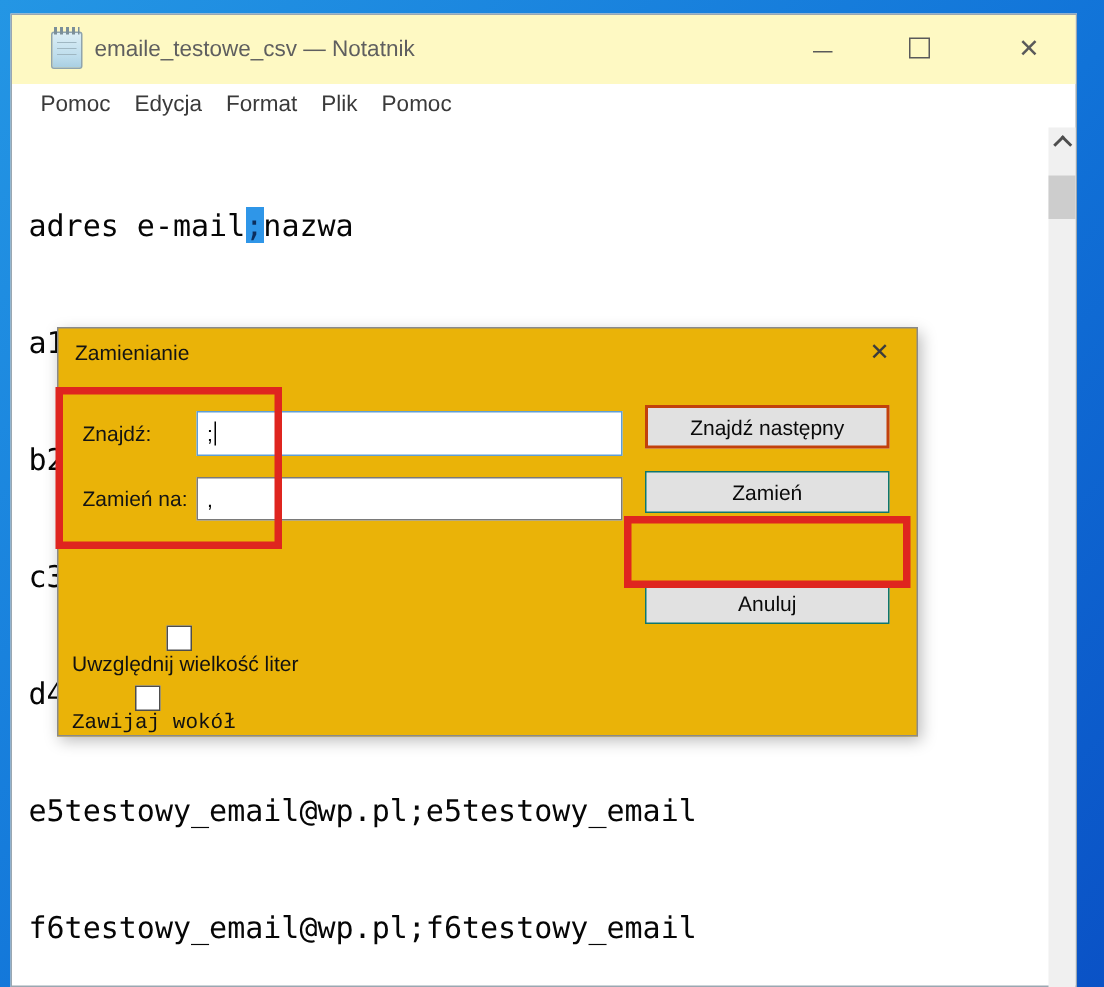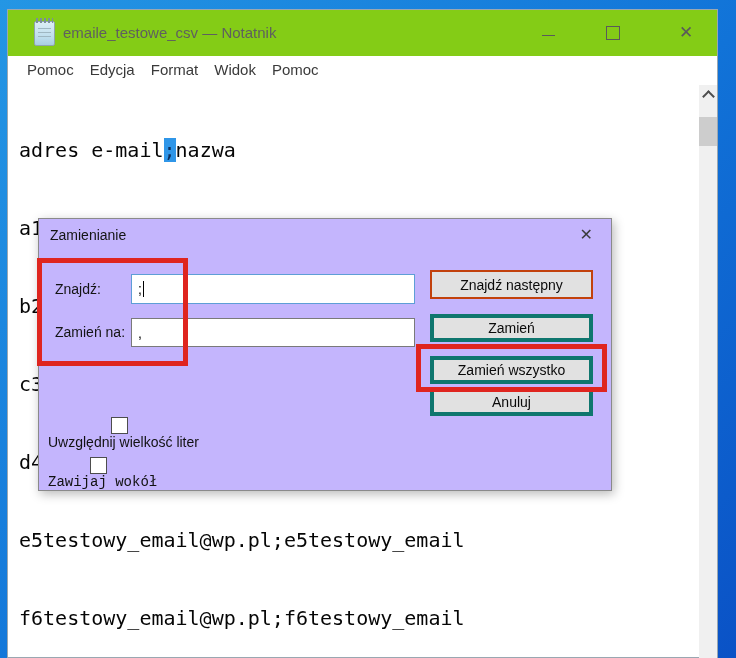--- a/index.html
+++ b/index.html
@@ -6,21 +6,21 @@
   body{
     width:736px;height:658px;overflow:hidden;position:relative;
     font-family:"Liberation Sans",sans-serif;
     background:linear-gradient(135deg,#2496e4 0%,#1173d8 55%,#0a52c6 100%);
   }
   
   .np-window{
     position:absolute;left:7px;top:9px;width:711px;height:649px;
     background:#ffffff;border:1px solid #9aa7b1;box-sizing:border-box;
   }
-  .np-titlebar{position:absolute;left:0;top:0;width:100%;height:46px;background:#84cc16;}
+  .np-titlebar{position:absolute;left:0;top:0;width:100%;height:46px;background:#fef9c3;}
   .np-icon{
     position:absolute;left:26px;top:11px;width:21px;height:25px;
     background:linear-gradient(180deg,#dceef5 0%,#bcdcec 70%,#a9cfe2 100%);
     border:1px solid #8fa4ae;border-radius:2px;box-sizing:border-box;
   }
   .np-icon:before{
     content:"";position:absolute;left:1px;right:1px;top:-4px;height:5px;
     background:repeating-linear-gradient(90deg,#7b8f99 0 2px,transparent 2px 4px);
   }
   .np-icon:after{
@@ -60,38 +60,38 @@
   }
   .sb-up{height:17px;position:relative;}
   .sb-up i{
     position:absolute;left:5px;top:7px;width:7px;height:7px;
     border-left:2px solid #4d4d4d;border-top:2px solid #4d4d4d;transform:rotate(45deg);
   }
   .sb-thumb{position:absolute;left:0;top:32px;width:18px;height:29px;background:#cdcdcd;}
   
   .dialog{
     position:absolute;left:38px;top:218px;width:574px;height:273px;
-    background:#c4b5fd;border:1px solid #8a8a8a;box-sizing:border-box;
+    background:#eab308;border:1px solid #8a8a8a;box-sizing:border-box;
     box-shadow:2px 3px 10px rgba(0,0,0,0.28);z-index:10;font-size:14px;color:#111;
   }
   .dlg-title{position:absolute;left:11px;top:8px;font-size:14px;color:#141414;}
   .dlg-close{position:absolute;right:18px;top:6px;font-size:16px;color:#3c3c3c;}
   .dlg-label{position:absolute;left:16px;white-space:nowrap;color:#141414;}
   .lbl-find{top:62px;}
   .lbl-replace{top:105px;}
   .dlg-input{
     position:absolute;left:92px;width:284px;background:#fff;box-sizing:border-box;
     padding-left:6px;display:flex;align-items:center;font-size:14px;color:#000;
   }
   .inp-find{top:55px;height:30px;border:1px solid #5e9ed6;}
   .inp-replace{top:99px;height:29px;border:1px solid #7a7a7a;}
   .caret{display:inline-block;width:1px;height:16px;background:#000;margin-left:1px;}
   .dlg-btn{
     position:absolute;left:391px;width:163px;height:28px;background:#e1e1e1;
-    border:4px solid #0f766e;box-sizing:border-box;text-align:center;
+    border:1px solid #0f766e;box-sizing:border-box;text-align:center;
     display:flex;align-items:center;justify-content:center;font-size:14px;color:#0a0a0a;
   }
   .btn-find-next{top:51px;height:29px;border:2px solid #c2410c;}
   .btn-replace{top:95px;}
   .btn-replace-all{top:137px;}
   .btn-cancel{top:169px;}
   .dlg-check{position:absolute;left:9px;display:flex;align-items:center;flex-direction:column;}
   .chk1{top:198px;}
   .chk2{top:238px;font-family:Liberation Mono, monospace;}
   .chk-box{width:15px;height:15px;border:1px solid #4d4d4d;background:#fff;margin-right:8px;flex:0 0 auto;}
@@ -110,21 +110,21 @@
     <div class="np-title">emaile_testowe_csv — Notatnik</div>
     <div class="winbtn min"><span class="min-glyph"></span></div>
     <div class="winbtn max"><span class="max-glyph"></span></div>
     <div class="winbtn close"><span>✕</span></div>
   </div>
 
   <div class="np-menubar">
     <div class="menu-item">Pomoc</div>
     <div class="menu-item">Edycja</div>
     <div class="menu-item">Format</div>
-    <div class="menu-item">Widok</div>
+    <div class="menu-item">Plik</div>
     <div class="menu-item">Pomoc</div>
   </div>
 
   <div class="np-editor">
     <div class="ed-line"><span>adres e-mail</span><span class="sel">;</span><span>nazwa</span></div>
     <div class="ed-line">a1testowy_email@wp.pl;a1testowy_email</div>
     <div class="ed-line">b2testowy_email@wp.pl;b2testowy_email</div>
     <div class="ed-line">c3testowy_email@wp.pl;c3testowy_email</div>
     <div class="ed-line">d4testowy_email@wp.pl;d4testowy_email</div>
     <div class="ed-line">e5testowy_email@wp.pl;e5testowy_email</div>
@@ -164,21 +164,20 @@
       <span class="caret"></span>
     </div>
 
   <div class="dlg-label lbl-replace">Zamień na:</div>
   <div class="dlg-input inp-replace">
       <span>,</span>
     </div>
 
   <div class="dlg-btn btn-find-next">Znajdź następny</div>
   <div class="dlg-btn btn-replace">Zamień</div>
-  <div class="dlg-btn btn-replace-all">Zamień wszystko</div>
   <div class="dlg-btn btn-cancel">Anuluj</div>
 
   <div class="dlg-check chk1">
     <span class="chk-box"></span>
     <span>Uwzględnij wielkość liter</span>
   </div>
   <div class="dlg-check chk2">
     <span class="chk-box"></span>
     <span>Zawijaj wokół</span>
   </div>

